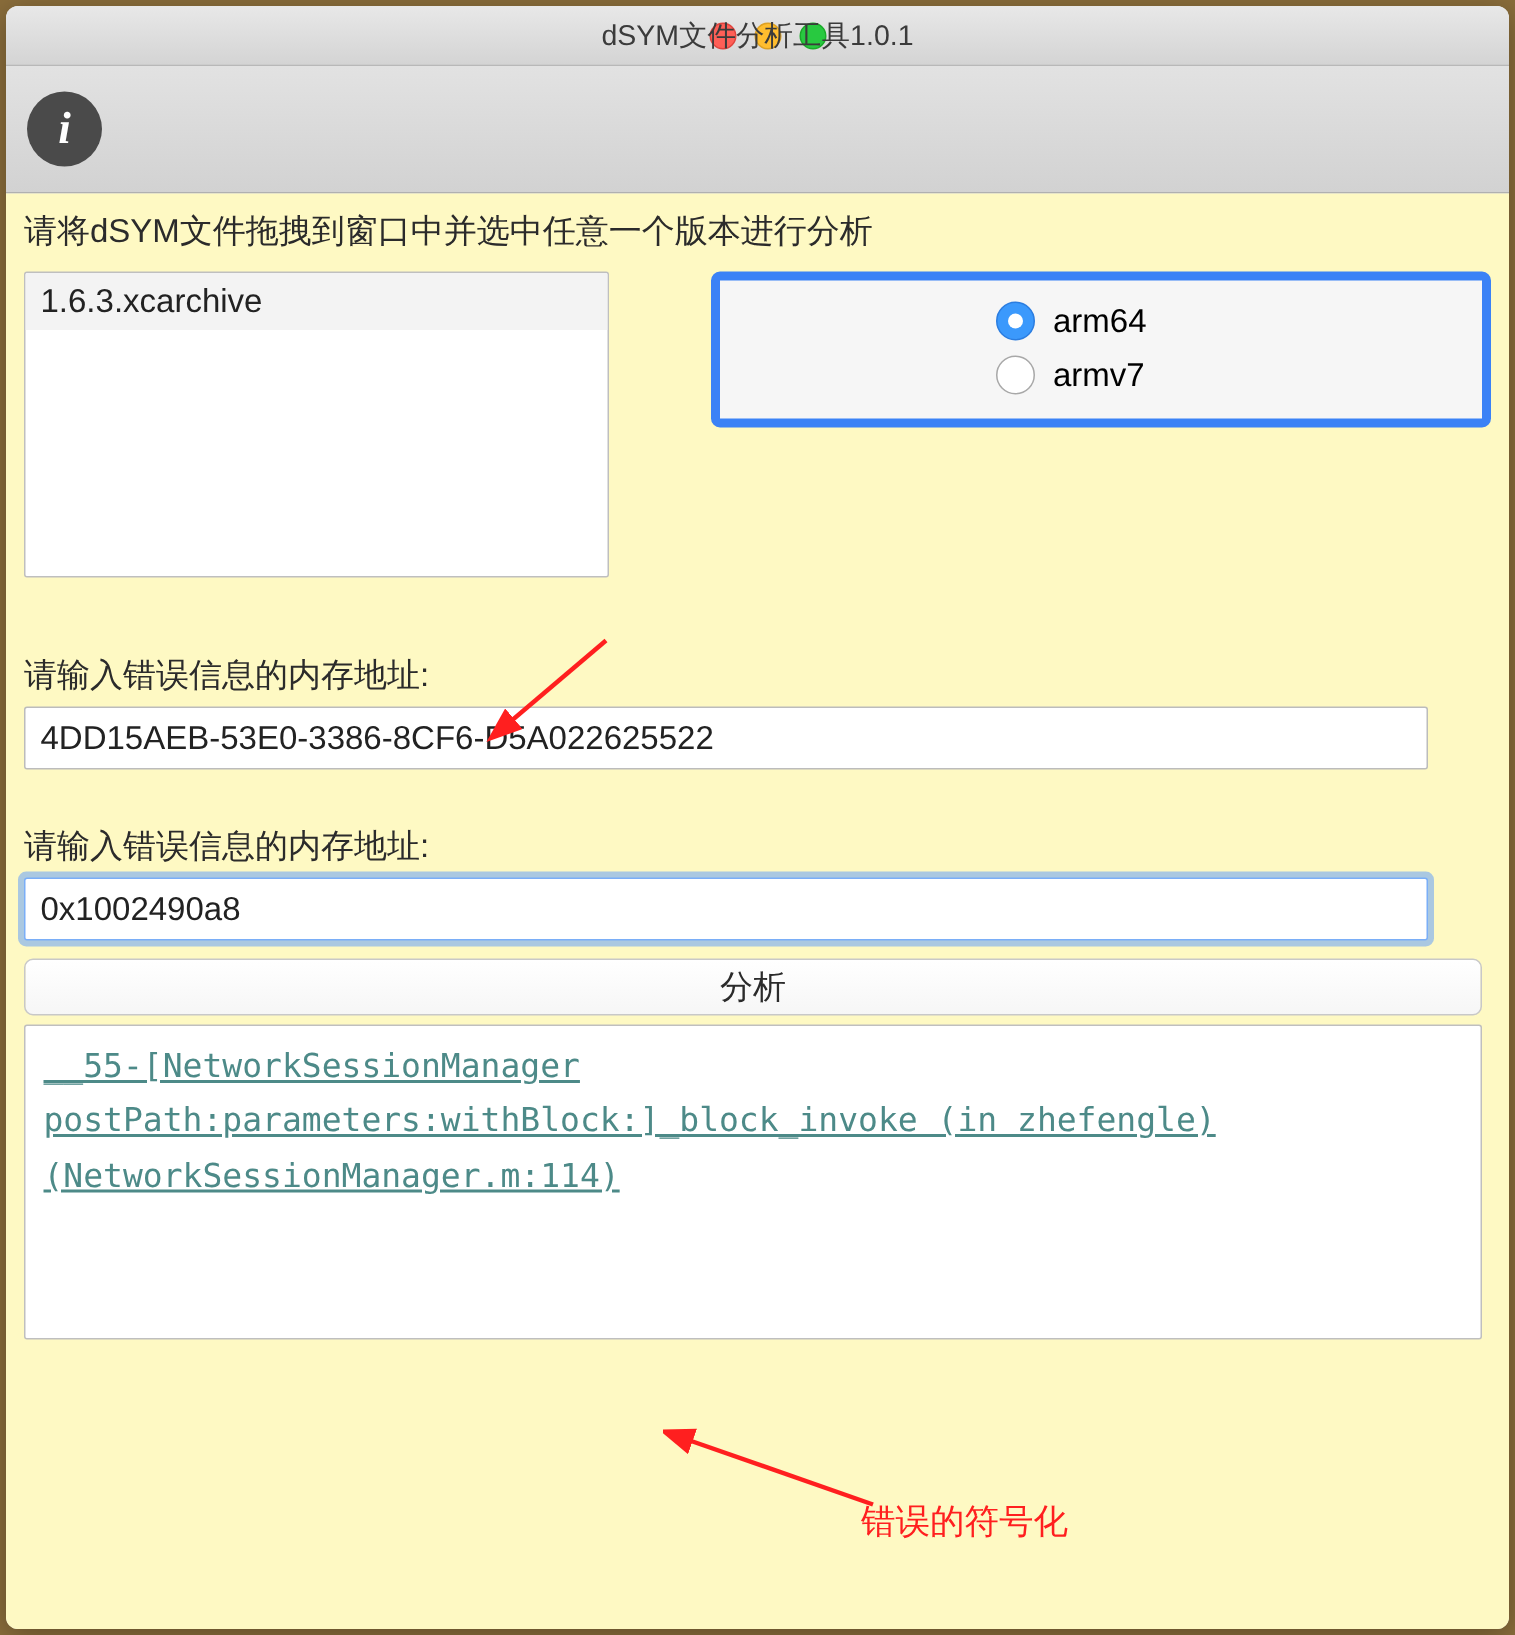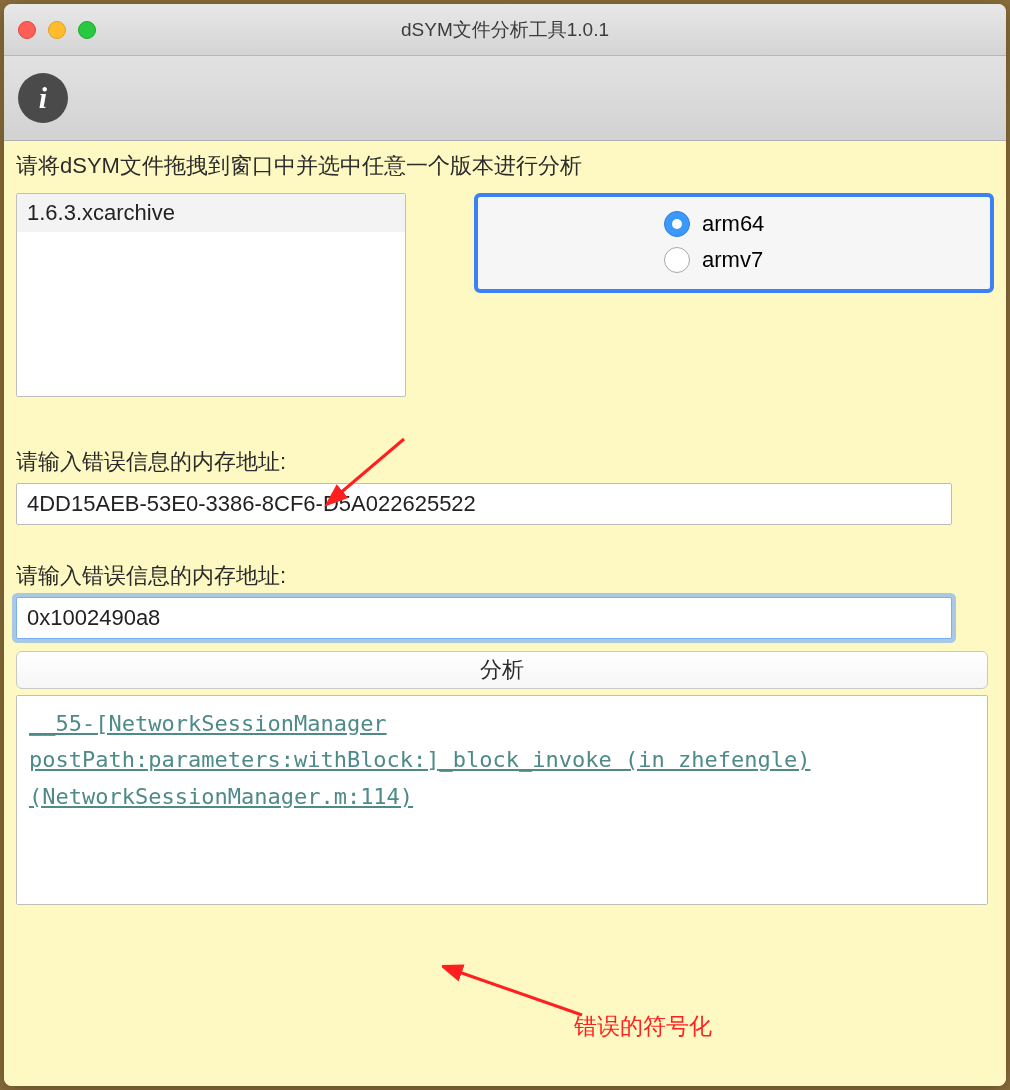--- a/index.html
+++ b/index.html
@@ -15,26 +15,27 @@
       height: 1082px;
       margin: 4px;
       background: #ececec;
       border-radius: 8px;
       box-shadow: 0 4px 20px rgba(0,0,0,0.3);
       display: flex;
       flex-direction: column;
       overflow: hidden;
     }
     .titlebar {
-      height: 52px;
+      height: 40px;
       background: linear-gradient(to bottom, #e8e8e8, #d4d4d4);
       display: flex;
       align-items: center;
       position: relative;
       border-bottom: 1px solid #b8b8b8;
+      justify-content: center;
     }
     .traffic-lights {
       display: flex;
       gap: 12px;
       margin-left: 14px;
     }
     .tl { width: 18px; height: 18px; border-radius: 50%; }
     .tl.red { background: #ff5f57; border: 0.5px solid #e0443e; }
     .tl.yellow { background: #ffbd2e; border: 0.5px solid #dea123; }
     .tl.green { background: #28c940; border: 0.5px solid #1aab29; }
@@ -106,21 +107,21 @@
       display: flex;
       flex-direction: column;
     }
     .arch-label {
       font-size: 22px;
       color: #2b2b2b;
       margin-bottom: 8px;
     }
     .arch-panel {
       background: #f6f6f6;
-      border: 4px solid #3b82f6;
+      border: 6px solid #3b82f6;
       border-radius: 6px;
       padding: 14px 28px 16px 28px;
       display: flex;
       flex-direction: column;
       gap: 10px;
       align-items: center;
     }
     .radio-row {
       display: flex;
       align-items: center;

